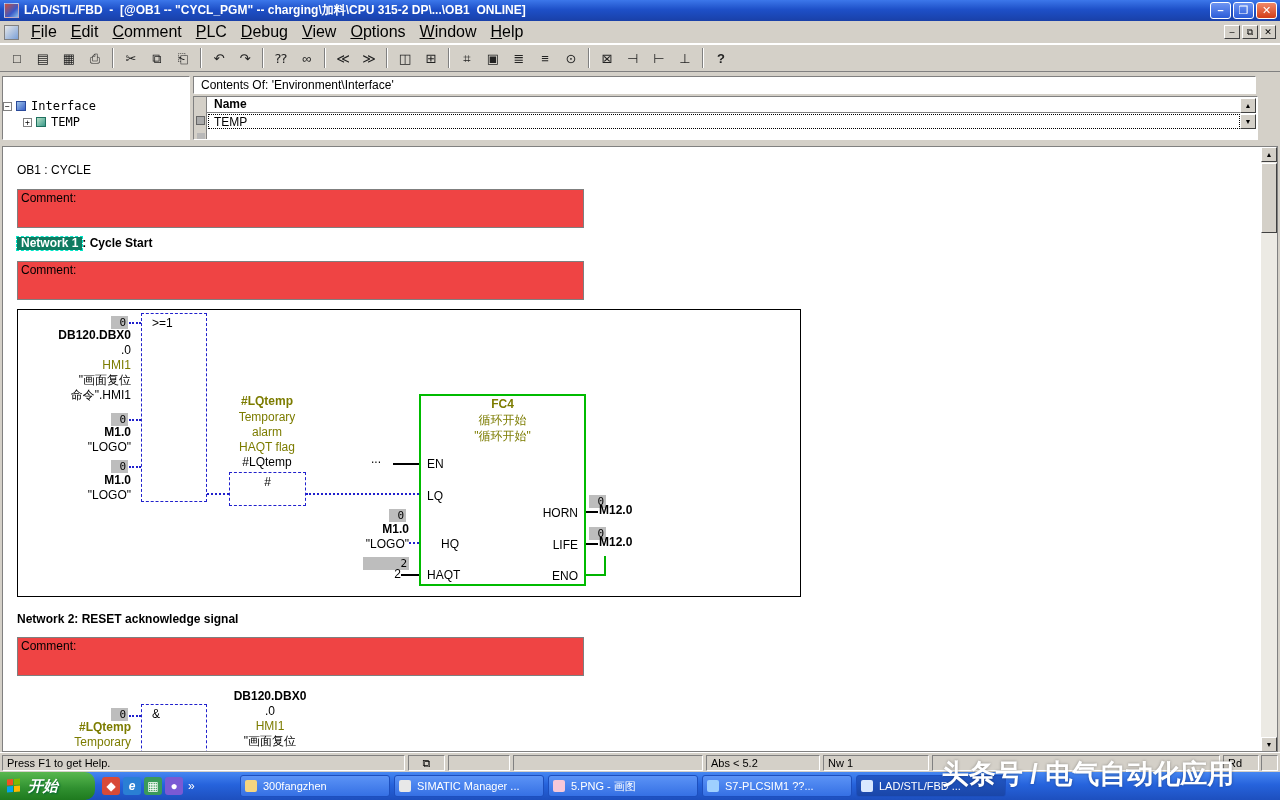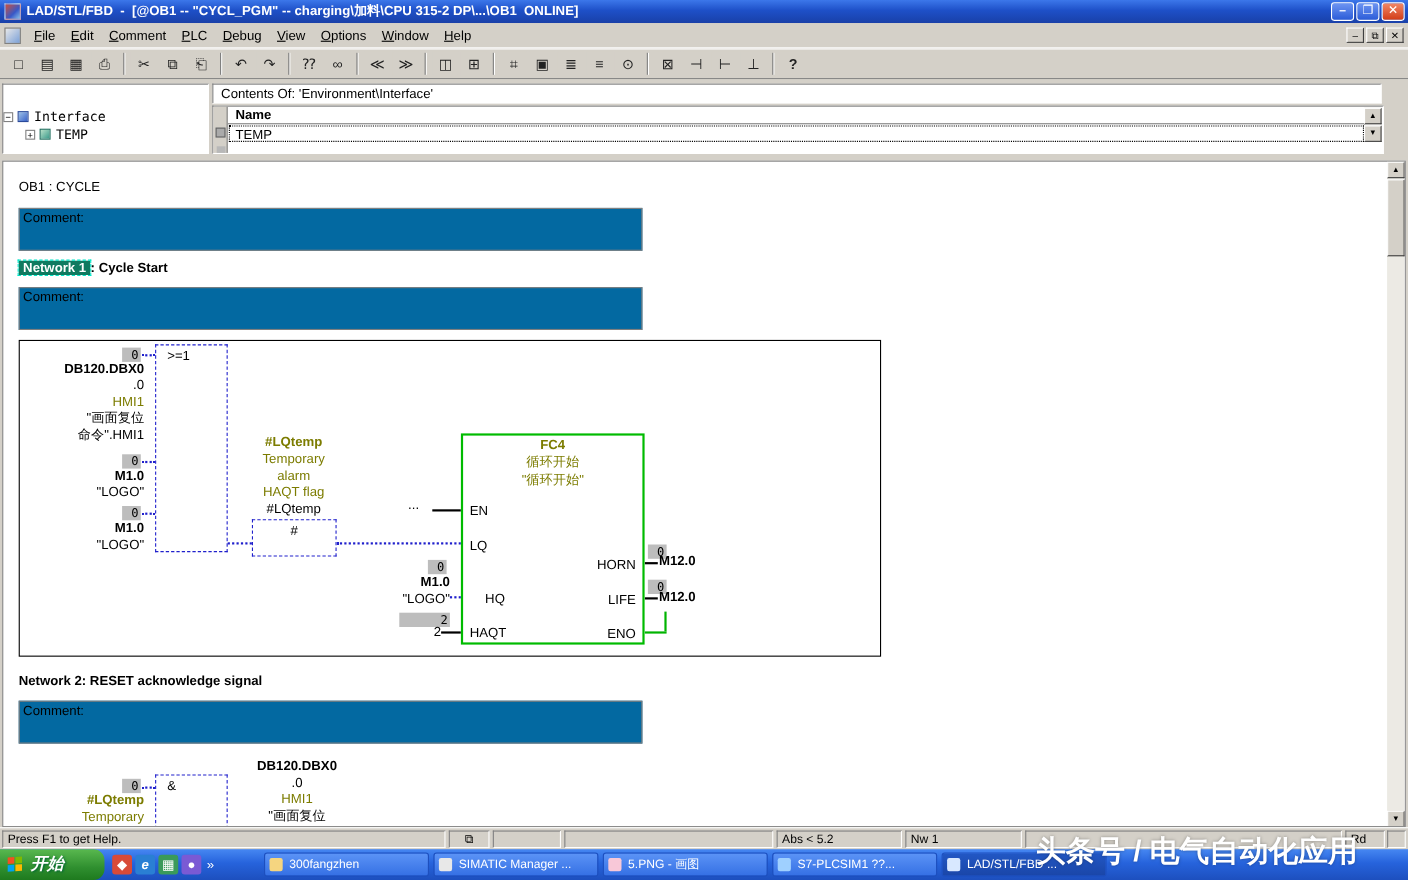--- a/index.html
+++ b/index.html
@@ -16,39 +16,39 @@
   .titlebar{position:absolute;left:0;top:0;width:1280px;height:21px;background:linear-gradient(180deg,#3C77EA 0%,#1E50C8 45%,#1940A8 100%)}
   .app-icon{position:absolute;left:4px;top:3px;width:15px;height:15px;background:linear-gradient(135deg,#d05038 0%,#3858c8 60%,#88c0e8 100%);border:1px solid rgba(255,255,255,.5)}
   .title-text{position:absolute;left:24px;top:0;height:21px;line-height:21px;color:#fff;font-weight:bold;font-size:12px;white-space:pre}
   .win-btns{position:absolute;right:3px;top:2px;display:flex;gap:2px}
   .wb{width:21px;height:17px;background:linear-gradient(#6E95F2,#2B5CD8);border:1px solid #fff;border-radius:3px;color:#fff;font-size:11px;font-weight:bold;text-align:center;line-height:15px}
   .wb.close{background:linear-gradient(#F08868,#D23D18)}
   
   .menubar{position:absolute;left:0;top:21px;width:1280px;height:23px;background:#D4D0C8;border-bottom:1px solid #fff}
   .child-icon{position:absolute;left:4px;top:4px;width:15px;height:15px;background:linear-gradient(135deg,#e8e8e8,#7aa0d8);border:1px solid #808080;font-size:9px;text-align:center;line-height:14px;color:#234}
   .menu-items{position:absolute;left:24px;top:0;height:23px;display:flex}
-  .menu-item{display:inline-block;padding:0 7px;line-height:22px;font-size:12px;color:#000}
+  .menu-item{display:inline-block;padding:0 7px;line-height:22px;font-size:16px;color:#000}
   .menu-item::first-letter{text-decoration:underline}
   .mdi-btns{position:absolute;right:4px;top:4px;display:flex;gap:2px}
   .mb{width:16px;height:14px;background:#D4D0C8;border:1px solid;border-color:#fff #404040 #404040 #fff;font-size:9px;text-align:center;line-height:12px;color:#000}
   
   .toolbar{position:absolute;left:0;top:44px;width:1280px;height:28px;background:#D4D0C8;border-top:1px solid #fff;border-bottom:1px solid #808080;display:flex;align-items:center;padding-left:4px}
   .tbtn{width:24px;height:22px;margin:0 1px;text-align:center;line-height:21px;font-size:13px;color:#222;border:1px solid #D4D0C8}
   .tsep{width:2px;height:20px;border-left:1px solid #808080;border-right:1px solid #fff;margin:0 4px}
   
   .decl{position:absolute;left:0;top:72px;width:1280px;height:70px;background:#D4D0C8}
   .pane{position:absolute;background:#fff;border:1px solid;border-color:#808080 #fff #fff #808080}
   .treerow{position:absolute;height:14px;font-family:"DejaVu Sans Mono","Liberation Mono",monospace;font-size:12px;line-height:14px;white-space:pre}
   .expbox{display:inline-block;width:9px;height:9px;border:1px solid #808080;background:#fff;font-size:8px;line-height:7px;text-align:center;vertical-align:1px;margin-right:4px}
   .declicon{display:inline-block;width:10px;height:10px;background:linear-gradient(135deg,#9ec2e8,#3a62c8);border:1px solid #2a4a9a;vertical-align:-1px;margin-right:5px}
   .sb-btn{position:absolute;width:16px;height:15px;background:#D4D0C8;border:1px solid;border-color:#fff #404040 #404040 #fff;font-size:7px;text-align:center;line-height:13px;color:#000}
   .splitter{position:absolute;left:0;top:142px;width:1280px;height:4px;background:#D4D0C8}
   
   .editor{position:absolute;left:2px;top:146px;width:1276px;height:606px;background:#fff;border:1px solid #808080;overflow:hidden}
-  .cmtbox{position:absolute;background:#0369a1;border:1px solid #7f7f7f}
+  .cmtbox{position:absolute;background:#ef4444;border:1px solid #7f7f7f}
   .netbox{position:absolute;border:1px solid #000;background:#fff}
   .net-label{display:inline-block;background:#0F7A60;color:#fff;font-weight:bold;padding:0 4px;outline:1px dashed #00E6C8}
   .vb{position:absolute;background:#bdbdbd;font-family:"DejaVu Sans Mono","Liberation Mono",monospace;font-size:11px;line-height:13px;height:13px;text-align:right;padding-right:2px;color:#000}
   .wireb{position:absolute;border-top:2px dotted #2020CC}
   .wirek{position:absolute;border-top:2px solid #000}
   .wireg{position:absolute;border-top:2px solid #00b400}
   .wiregv{position:absolute;border-left:2px solid #00b400}
   .gatebox{position:absolute;border:1px dashed #2020CC}
   .fcbox{position:absolute;border:2px solid #00BB00;background:#fff}
   .vscroll{position:absolute;right:0;top:0;width:16px;height:606px;background:#ECEAE4}

